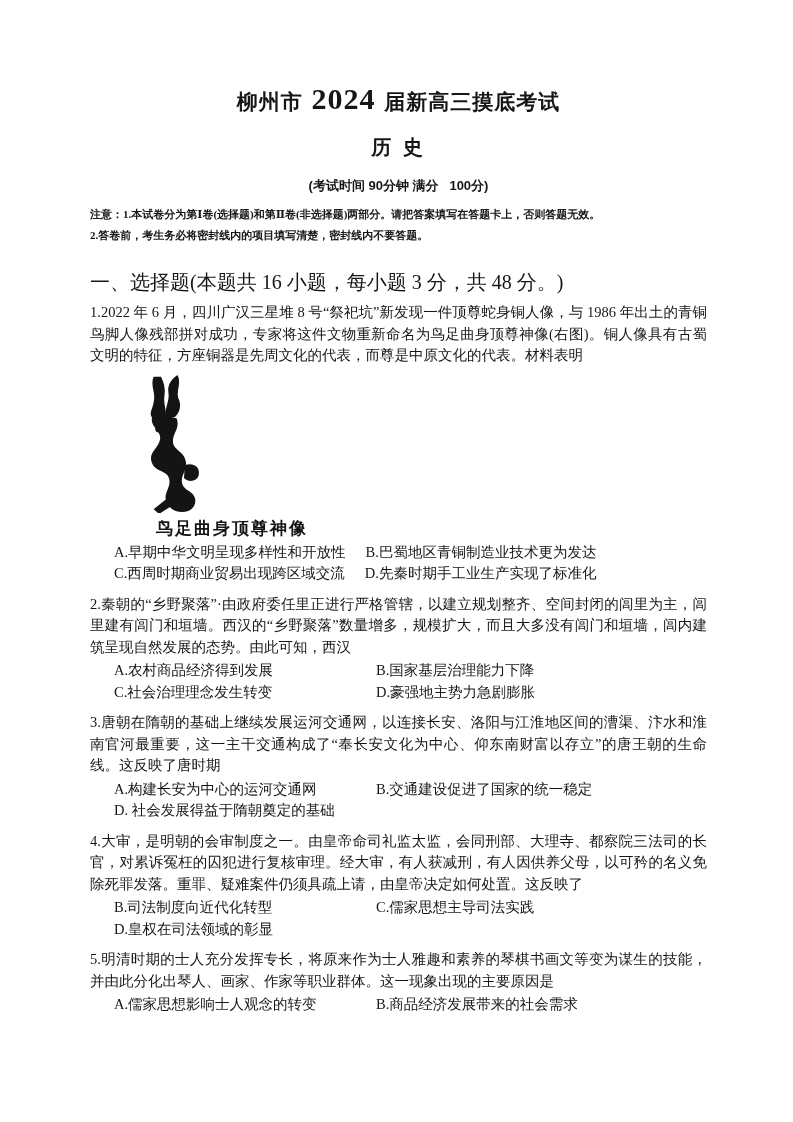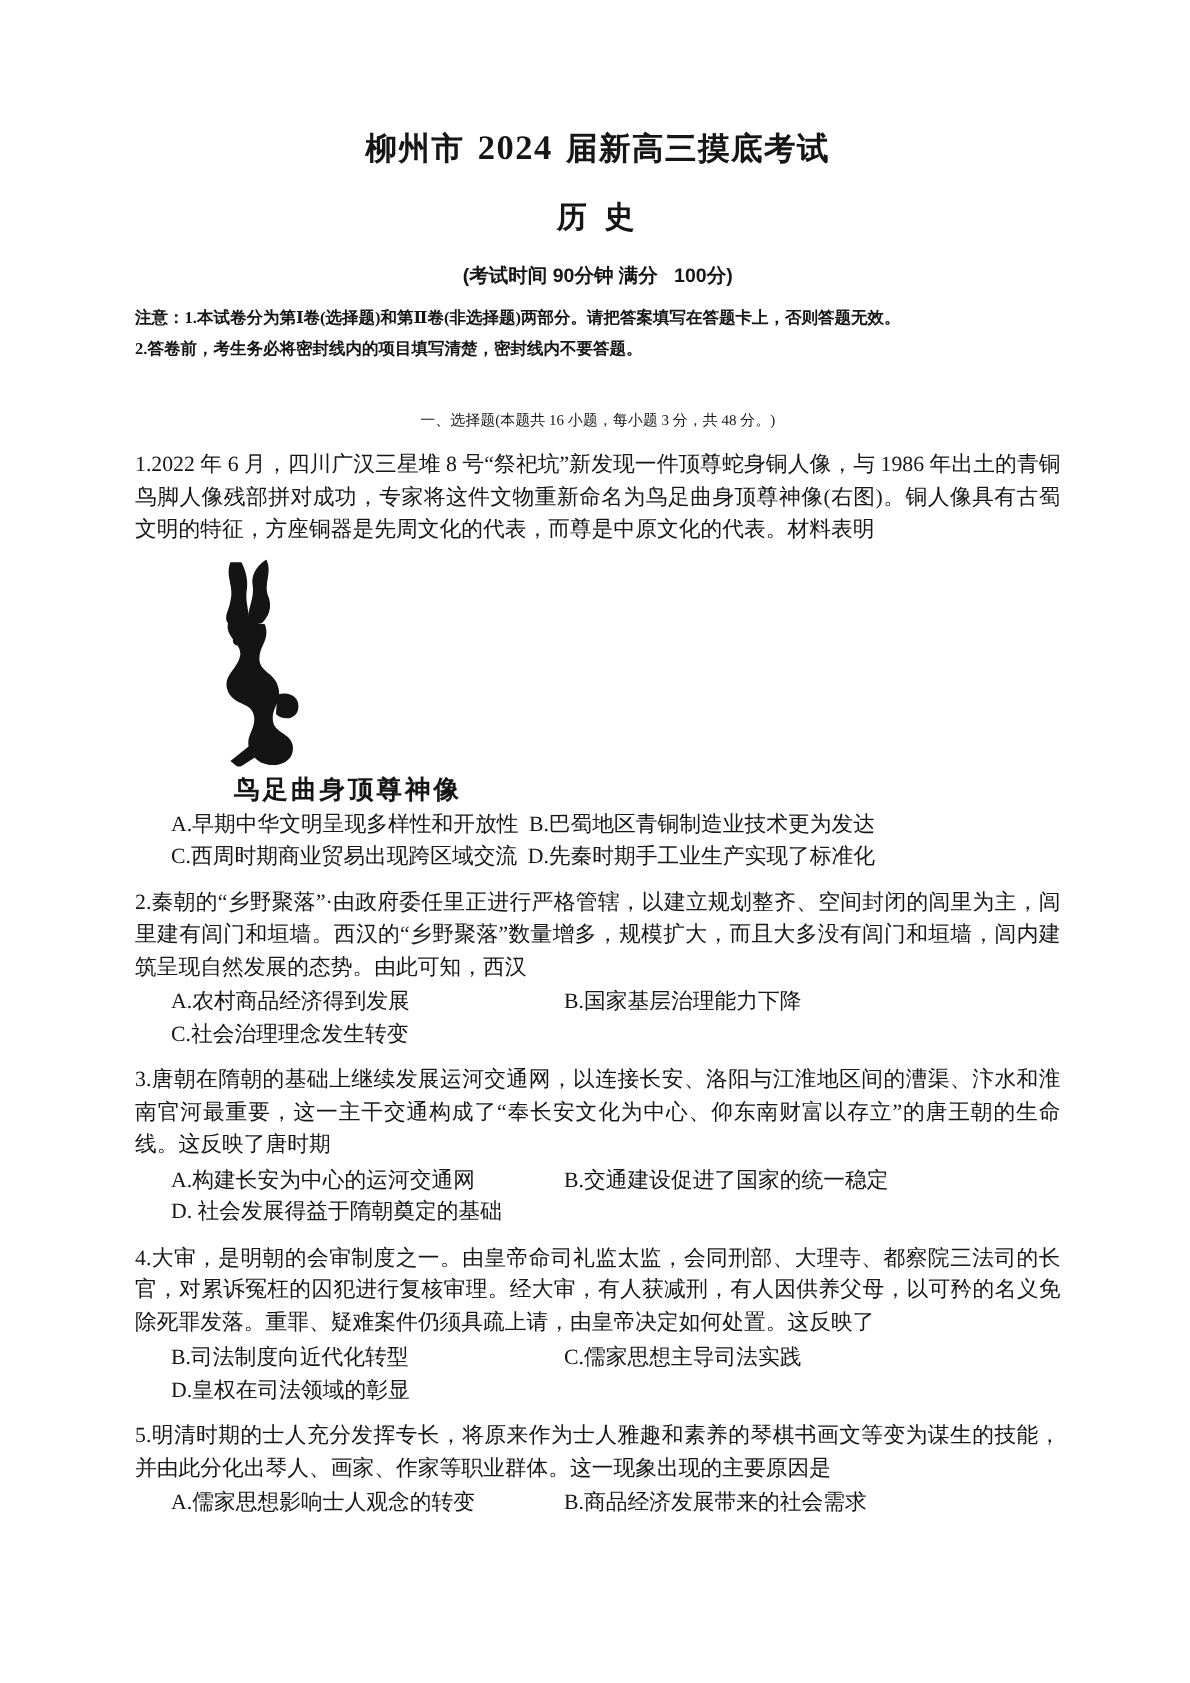--- a/index.html
+++ b/index.html
@@ -16,21 +16,21 @@
   .title {
     text-align: center;
     font-family: "Liberation Sans", "DejaVu Sans", sans-serif;
     font-weight: bold;
     font-size: 21px;
     line-height: 26px;
     letter-spacing: 1px;
   }
   .title .year {
     font-family: "Liberation Serif", "DejaVu Serif", serif;
-    font-size: 23px;
+    font-size: 30px;
     padding: 0 2px;
   }
   .subject {
     margin-top: 20px;
     text-align: center;
     font-family: "Liberation Sans", "DejaVu Sans", sans-serif;
     font-weight: bold;
     font-size: 20px;
     line-height: 25px;
     letter-spacing: 3px;
@@ -40,39 +40,39 @@
     text-align: center;
     font-family: "Liberation Sans", "DejaVu Sans", sans-serif;
     font-weight: bold;
     font-size: 13px;
     line-height: 17px;
     white-space: pre-wrap;
   }
   .notes { margin-top: 10px; font-size: 11px; font-weight: bold; }
   .notes p { line-height: 21px; text-align: justify; }
 
-  .section-header { margin-top: 26px; font-size: 10px; line-height: 21px; text-align: center; }
+  .section-header { margin-top: 26px; font-size: 20px; line-height: 21px; }
 
   .question { margin-top: 9px; }
   .stem { font-size: 14.5px; line-height: 21.5px; text-align: justify; }
 
   .artifact { margin: 8px 0 2px 30px; }
   .artifact svg { display: block; }
   .caption {
     margin-top: 5px;
     font-family: "Liberation Sans", "DejaVu Sans", sans-serif;
     font-weight: bold;
     font-size: 17px;
     letter-spacing: 2px;
     line-height: 22px;
     margin-left: 36px;
   }
 
   .options { margin-top: 2px; font-size: 14.5px; }
-  .opt-row { display: flex; gap: 7px; padding-left: 24px; line-height: 21.5px; }
+  .opt-row { display: flex; gap: 20px; padding-left: 24px; line-height: 21.5px; }
   .opt-grid {
     display: grid;
     grid-template-columns: 262px 1fr;
     padding-left: 24px;
     line-height: 21.5px;
   }
   .opt-grid span, .opt-row span { white-space: pre-wrap; }
 </style>
 </head>
 <body>
@@ -118,20 +118,21 @@
       </div>
     </div>
   </section>
 
   <section class="question">
     <p class="stem">2.秦朝的“乡野聚落”·由政府委任里正进行严格管辖，以建立规划整齐、空间封闭的闾里为主，闾里建有闾门和垣墙。西汉的“乡野聚落”数量增多，规模扩大，而且大多没有闾门和垣墙，闾内建筑呈现自然发展的态势。由此可知，西汉</p>
     <div class="options opt-grid">
       <span>A.农村商品经济得到发展</span>
       <span>B.国家基层治理能力下降</span>
       <span>C.社会治理理念发生转变</span>
+      <span>D.豪强地主势力急剧膨胀</span>
     </div>
   </section>
 
   <section class="question">
     <p class="stem">3.唐朝在隋朝的基础上继续发展运河交通网，以连接长安、洛阳与江淮地区间的漕渠、汴水和淮南官河最重要，这一主干交通构成了“奉长安文化为中心、仰东南财富以存立”的唐王朝的生命线。这反映了唐时期</p>
     <div class="options opt-grid">
       <span>A.构建长安为中心的运河交通网</span>
       <span>B.交通建设促进了国家的统一稳定</span>
       <span>D. 社会发展得益于隋朝奠定的基础</span>
     </div>

